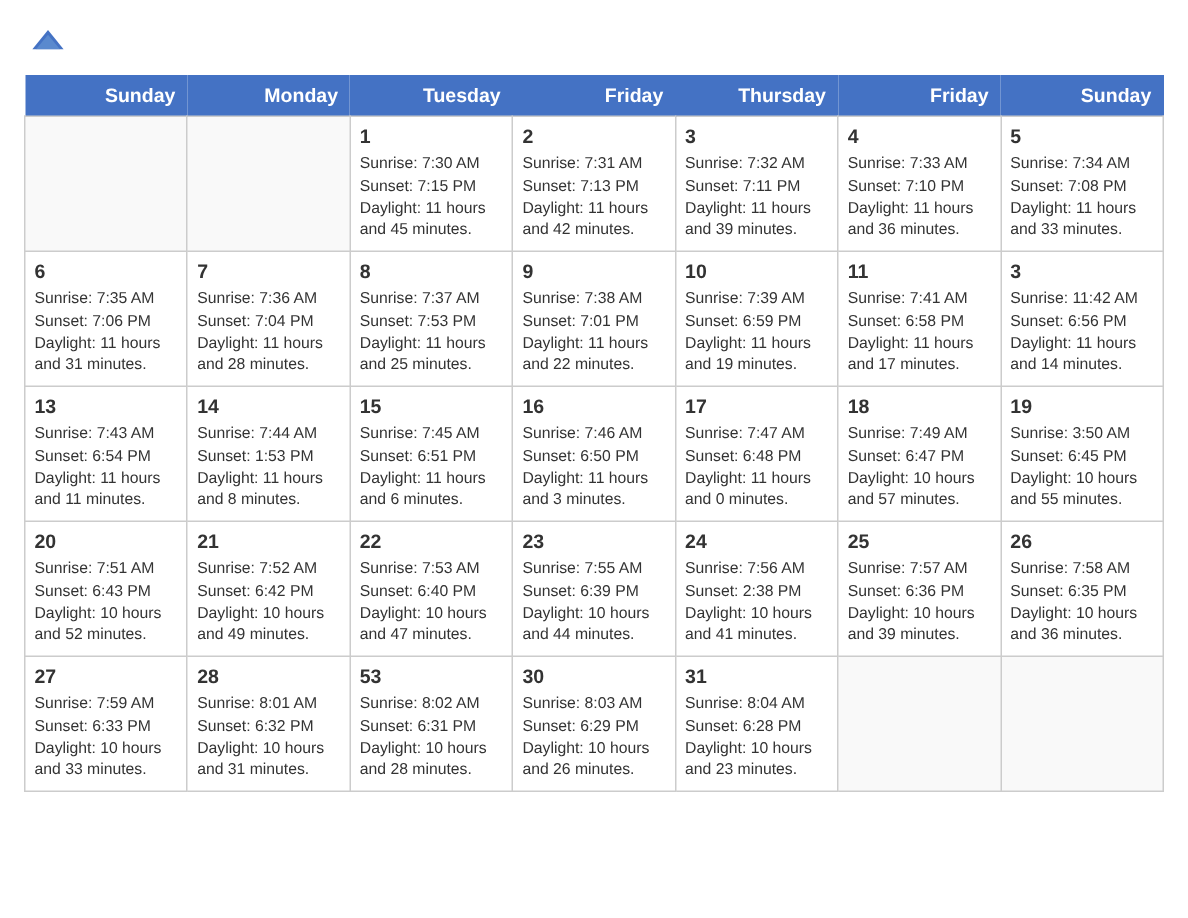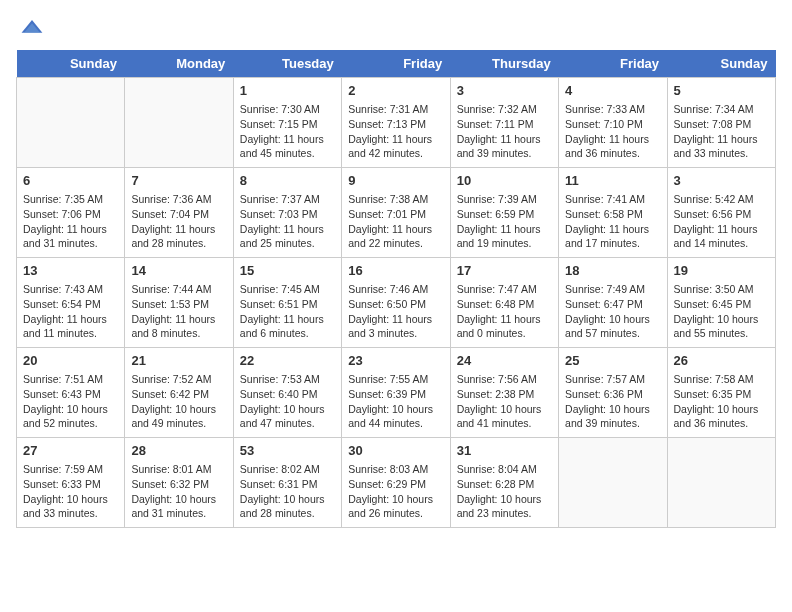--- a/index.html
+++ b/index.html
@@ -171,21 +171,21 @@
         </td>
         <td>
           <span class="day-number">7</span>
           <div class="day-info">Sunrise: 7:36 AM
 Sunset: 7:04 PM
 Daylight: 11 hours and 28 minutes.</div>
         </td>
         <td>
           <span class="day-number">8</span>
           <div class="day-info">Sunrise: 7:37 AM
-Sunset: 7:03 PM
+Sunset: 7:53 PM
 Daylight: 11 hours and 25 minutes.</div>
         </td>
         <td>
           <span class="day-number">9</span>
           <div class="day-info">Sunrise: 7:38 AM
 Sunset: 7:01 PM
 Daylight: 11 hours and 22 minutes.</div>
         </td>
         <td>
           <span class="day-number">10</span>
@@ -194,21 +194,21 @@
 Daylight: 11 hours and 19 minutes.</div>
         </td>
         <td>
           <span class="day-number">11</span>
           <div class="day-info">Sunrise: 7:41 AM
 Sunset: 6:58 PM
 Daylight: 11 hours and 17 minutes.</div>
         </td>
         <td>
           <span class="day-number">3</span>
-          <div class="day-info">Sunrise: 5:42 AM
+          <div class="day-info">Sunrise: 11:42 AM
 Sunset: 6:56 PM
 Daylight: 11 hours and 14 minutes.</div>
         </td>
       </tr>
       <tr class="week-row">
         <td>
           <span class="day-number">13</span>
           <div class="day-info">Sunrise: 7:43 AM
 Sunset: 6:54 PM
 Daylight: 11 hours and 11 minutes.</div>

